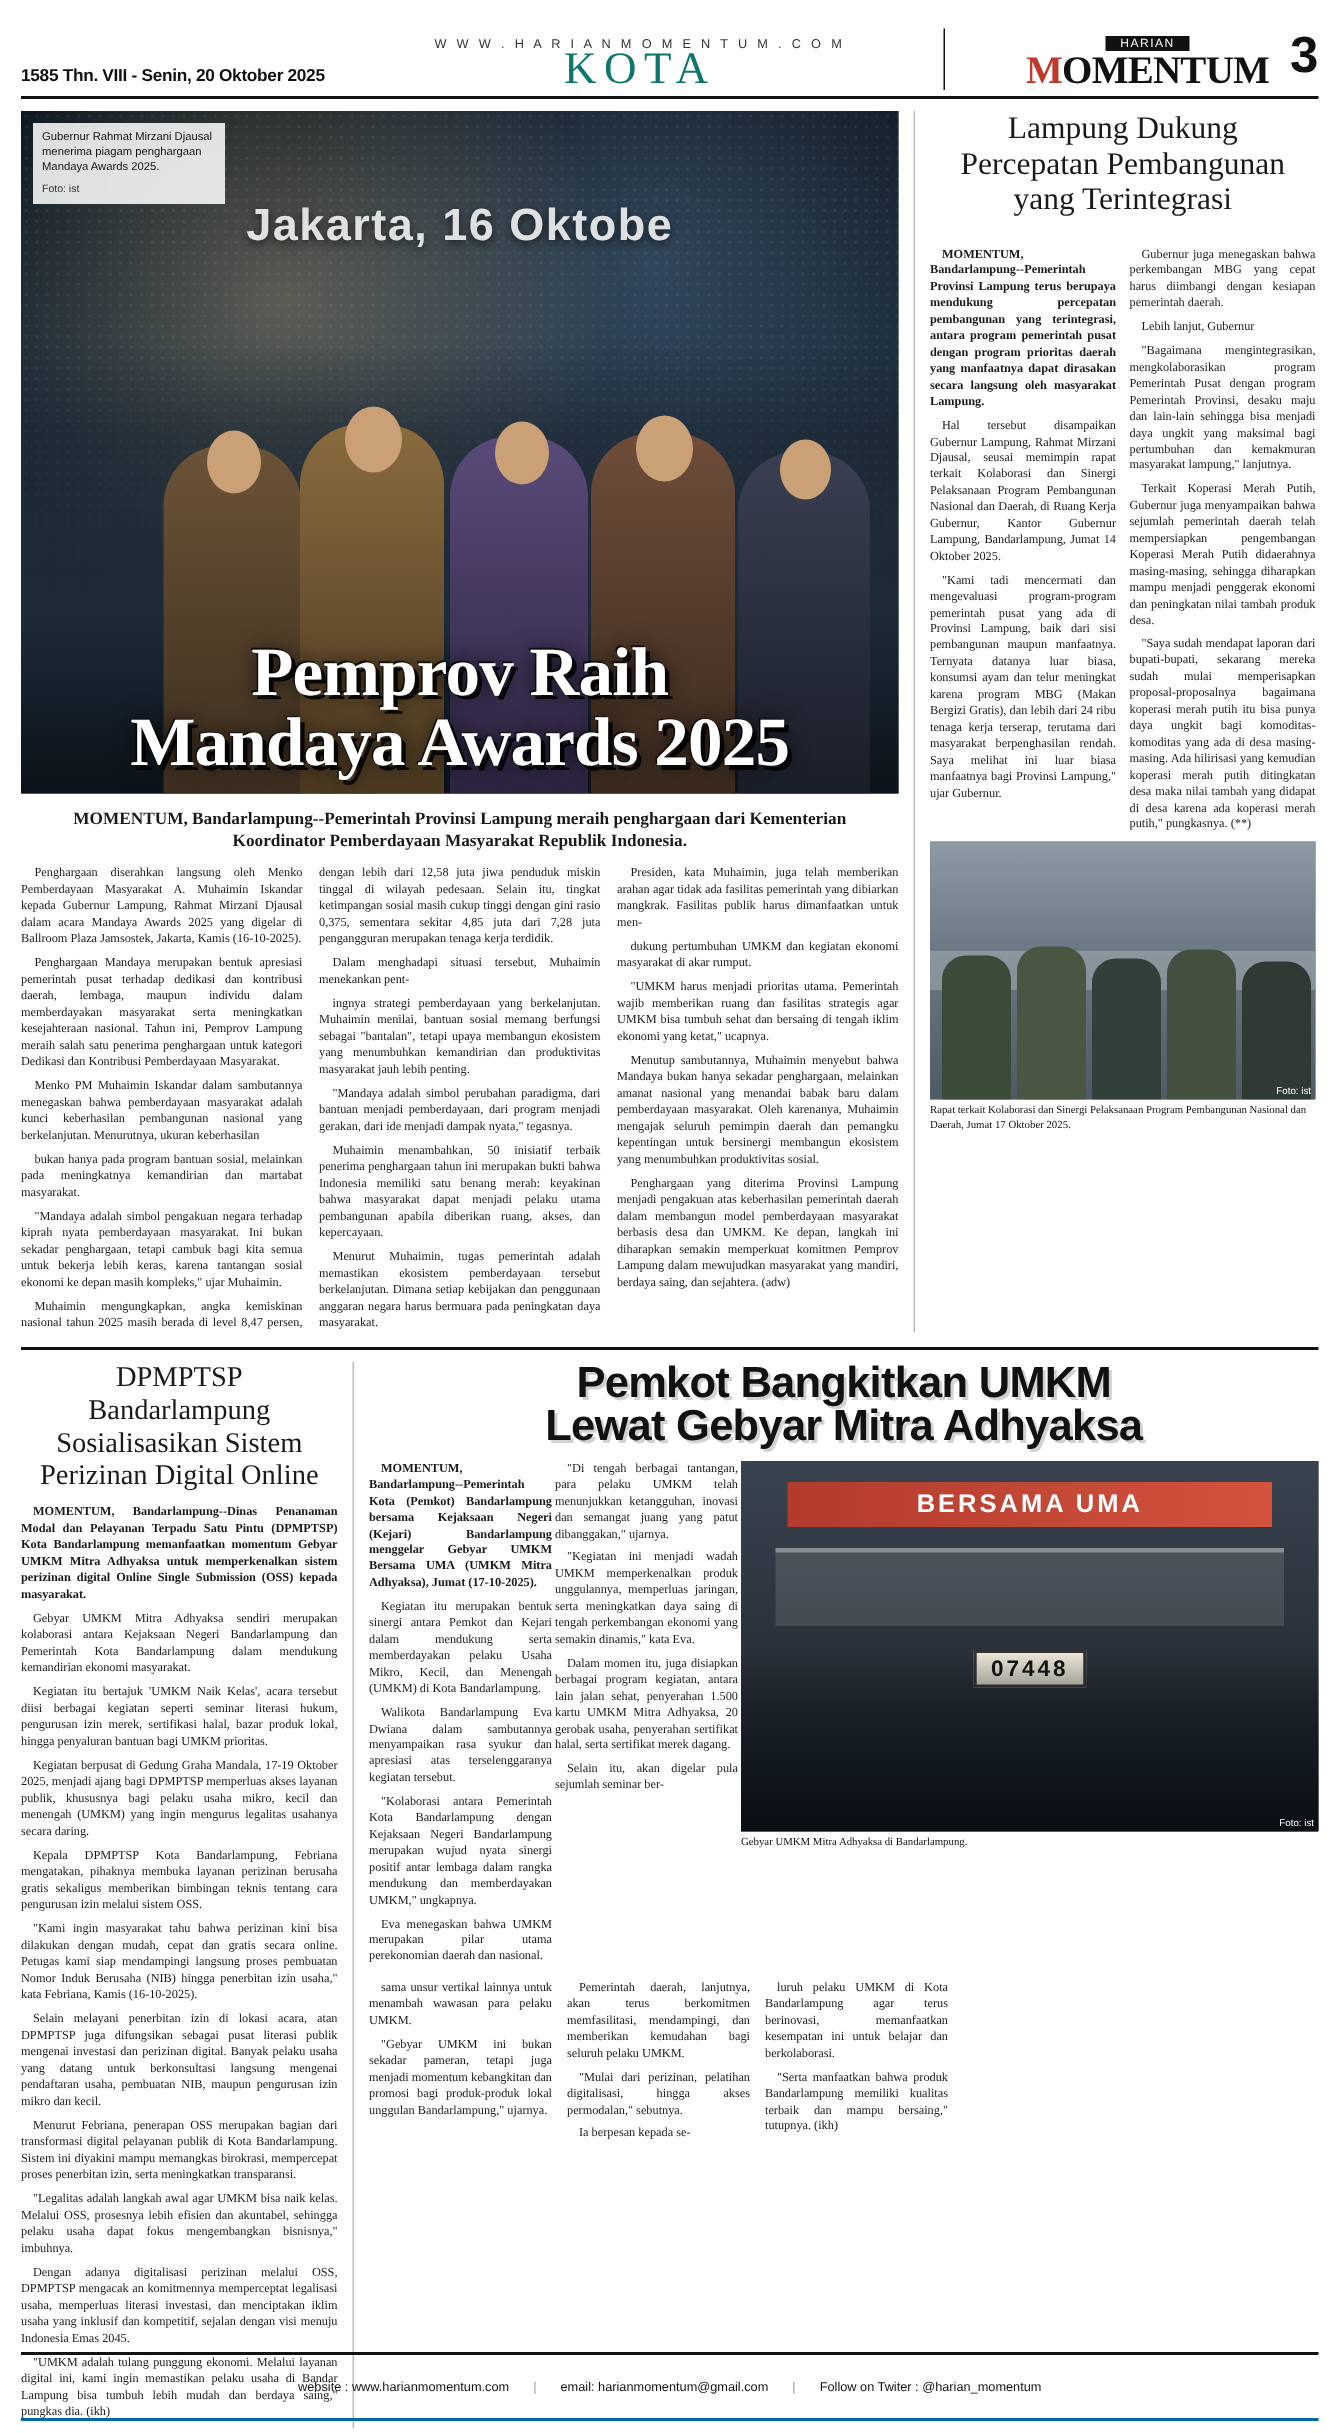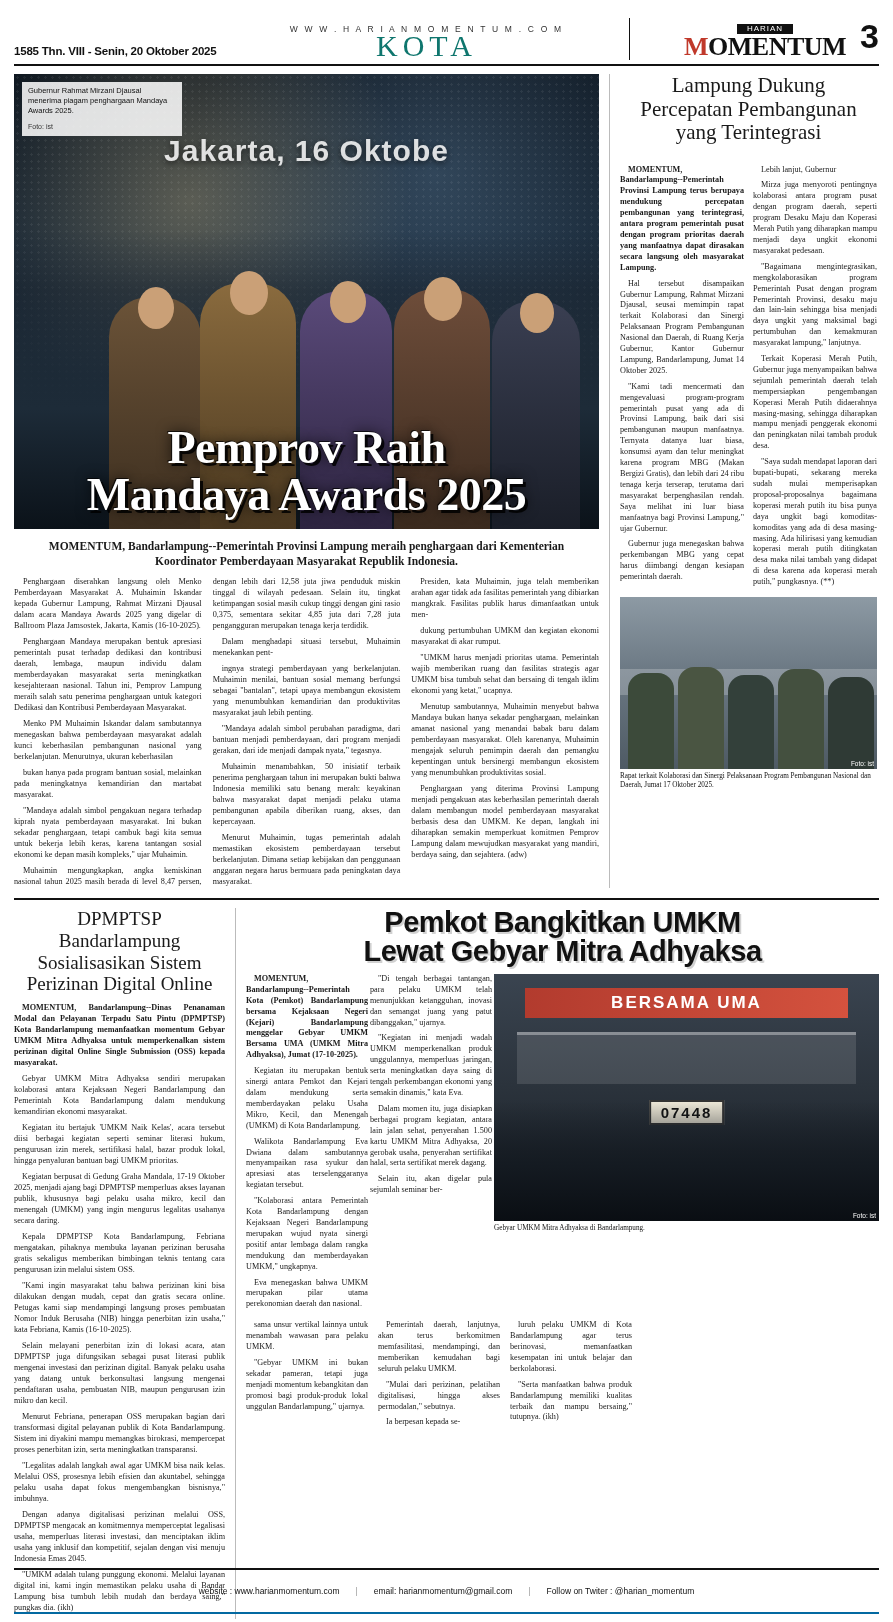--- a/index.html
+++ b/index.html
@@ -164,21 +164,21 @@
     background: #caa077;
   }
   .h1 { left: 124px; bottom: 200px; width: 36px; height: 42px; }
   .h2 { left: 216px; bottom: 214px; width: 38px; height: 44px; }
   .h3 { left: 316px; bottom: 206px; width: 36px; height: 42px; }
   .h4 { left: 410px; bottom: 208px; width: 38px; height: 44px; }
   .h5 { left: 506px; bottom: 196px; width: 34px; height: 40px; }
   .hero-caption {
     position: absolute;
     top: 8px; left: 8px;
-    width: 160px;
+    width: 128px;
     background: rgba(255,255,255,0.86);
     padding: 4px 6px;
     font-family: "Liberation Sans", sans-serif;
     font-size: 7.5px;
     line-height: 1.35;
     color: #111;
   }
   .hero-caption .foto { margin-top: 6px; font-size: 7px; color: #333; }
 
   .hero-title {
@@ -453,21 +453,20 @@
         <div>Lampung Dukung</div>
         <div>Percepatan Pembangunan</div>
         <div>yang Terintegrasi</div>
       </div>
       <div class="cols2">
         <p class="b-start">MOMENTUM, Bandarlampung--Pemerintah Provinsi Lampung terus berupaya mendukung percepatan pembangunan yang terintegrasi, antara program pemerintah pusat dengan program prioritas daerah yang manfaatnya dapat dirasakan secara langsung oleh masyarakat Lampung.</p>
         <p>Hal tersebut disampaikan Gubernur Lampung, Rahmat Mirzani Djausal, seusai memimpin rapat terkait Kolaborasi dan Sinergi Pelaksanaan Program Pembangunan Nasional dan Daerah, di Ruang Kerja Gubernur, Kantor Gubernur Lampung, Bandarlampung, Jumat 14 Oktober 2025.</p>
         <p>"Kami tadi mencermati dan mengevaluasi program-program pemerintah pusat yang ada di Provinsi Lampung, baik dari sisi pembangunan maupun manfaatnya. Ternyata datanya luar biasa, konsumsi ayam dan telur meningkat karena program MBG (Makan Bergizi Gratis), dan lebih dari 24 ribu tenaga kerja terserap, terutama dari masyarakat berpenghasilan rendah. Saya melihat ini luar biasa manfaatnya bagi Provinsi Lampung," ujar Gubernur.</p>
         <p>Gubernur juga menegaskan bahwa perkembangan MBG yang cepat harus diimbangi dengan kesiapan pemerintah daerah.</p>
         <p>Lebih lanjut, Gubernur</p>
-        <p>Mirza juga menyoroti pentingnya kolaborasi antara program pusat dengan program daerah, seperti program Desaku Maju dan Koperasi Merah Putih yang diharapkan mampu menjadi daya ungkit ekonomi masyarakat pedesaan.</p>
         <p>"Bagaimana mengintegrasikan, mengkolaborasikan program Pemerintah Pusat dengan program Pemerintah Provinsi, desaku maju dan lain-lain sehingga bisa menjadi daya ungkit yang maksimal bagi pertumbuhan dan kemakmuran masyarakat lampung," lanjutnya.</p>
         <p>Terkait Koperasi Merah Putih, Gubernur juga menyampaikan bahwa sejumlah pemerintah daerah telah mempersiapkan pengembangan Koperasi Merah Putih didaerahnya masing-masing, sehingga diharapkan mampu menjadi penggerak ekonomi dan peningkatan nilai tambah produk desa.</p>
         <p>"Saya sudah mendapat laporan dari bupati-bupati, sekarang mereka sudah mulai memperisapkan proposal-proposalnya bagaimana koperasi merah putih itu bisa punya daya ungkit bagi komoditas-komoditas yang ada di desa masing-masing. Ada hilirisasi yang kemudian koperasi merah putih ditingkatan desa maka nilai tambah yang didapat di desa karena ada koperasi merah putih," pungkasnya. (**)</p>
       </div>
 
       <div class="sec-photo">
         <div class="bg"></div>
         <div class="strip"></div>
         <div class="p" style="left:8px;width:46px;height:96px;background:#3c4a3a;"></div>
         <div class="p" style="left:58px;width:46px;height:102px;background:#4a5542;"></div>

